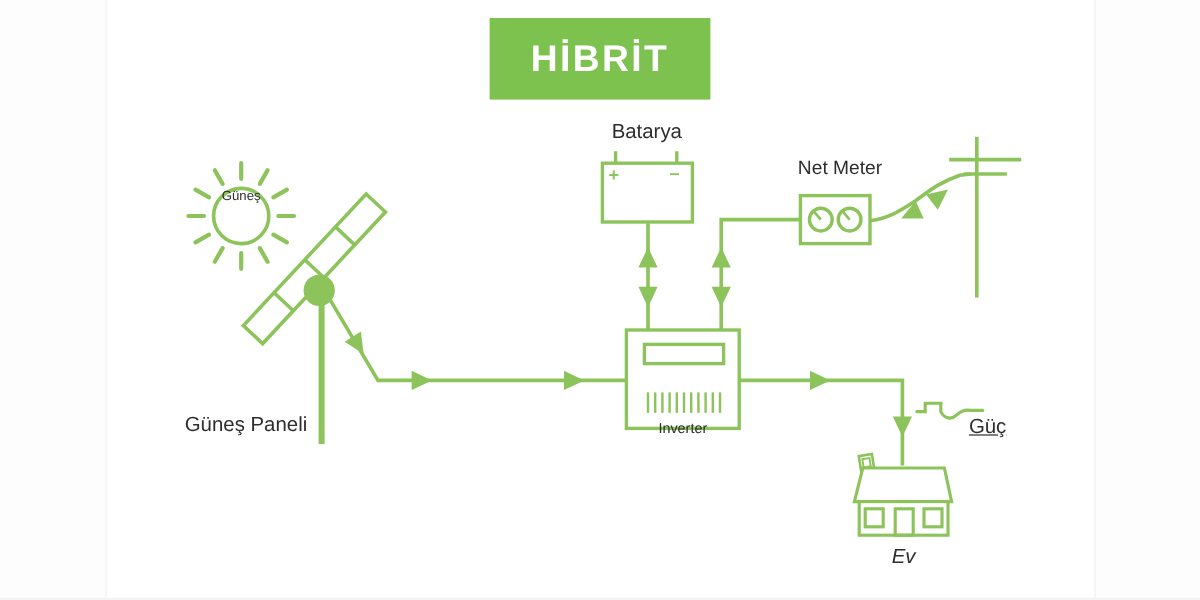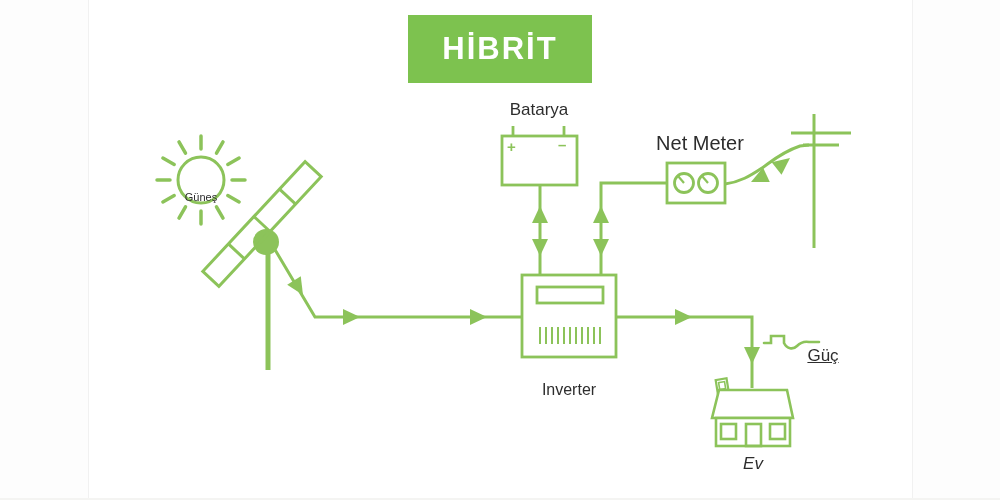--- a/index.html
+++ b/index.html
@@ -151,23 +151,24 @@
       <polygon points="0,0 -17,8 -17,-8" transform="translate(540,256) rotate(90)"></polygon>
       <polygon points="0,0 -17,8 -17,-8" transform="translate(601,206) rotate(-90)"></polygon>
       <polygon points="0,0 -17,8 -17,-8" transform="translate(601,256) rotate(90)"></polygon>
       <polygon points="0,0 -17,8 -17,-8" transform="translate(751,182) rotate(155)"></polygon>
       <polygon points="0,0 -17,8 -17,-8" transform="translate(790,158) rotate(-38)"></polygon>
       <polygon points="0,0 -17,8 -17,-8" transform="translate(692,317)"></polygon>
       <polygon points="0,0 -17,8 -17,-8" transform="translate(752,364) rotate(90)"></polygon>
     </g>
   </svg>
 
-  <div class="label label-small" style="left:171px;top:191px;width:60px;">Güneş</div>
+  <div class="label label-small" style="left:171px;top:158px;width:60px;">Güneş</div>
+  <div class="label" style="left:145px;top:345px;width:120px;">Güneş Paneli</div>
   <div class="label" style="left:479px;top:101px;width:120px;">Batarya</div>
-  <div class="label" style="left:640px;top:132px;width:120px;font-size:20px;">Net Meter</div>
-  <div class="label" style="left:509px;top:381px;width:120px;font-size:16px;">Inverter</div>
+  <div class="label" style="left:640px;top:132px;width:120px;font-size:16px;">Net Meter</div>
+  <div class="label" style="left:509px;top:351px;width:120px;font-size:12px;">Inverter</div>
   <div class="label" style="left:793px;top:347px;width:60px;text-decoration:underline;">Güç</div>
   <div class="label" style="left:723px;top:455px;width:60px;font-style:italic;">Ev</div>
 
   <span class="term" style="left:507px;top:139px;">+</span>
   <span class="term" style="left:558px;top:137px;">–</span>
 
 </div>
 
 </body></html>

